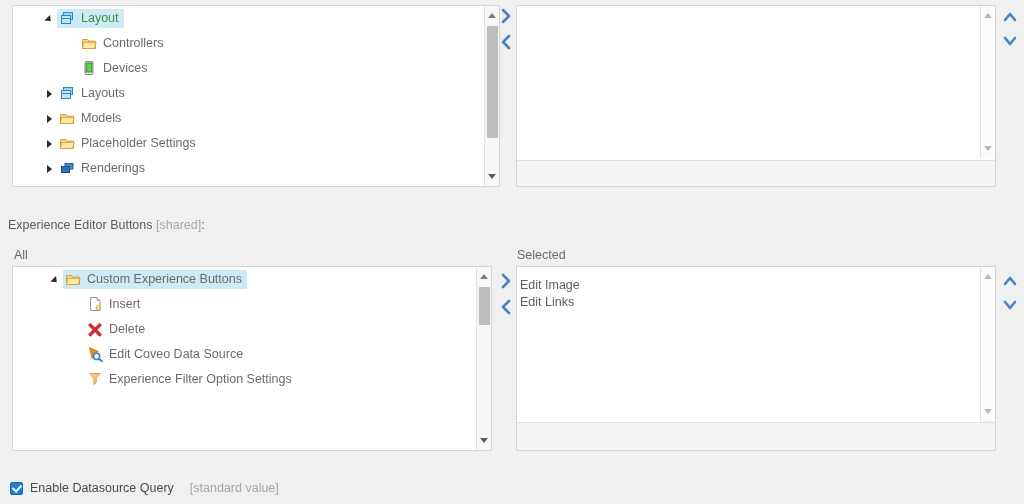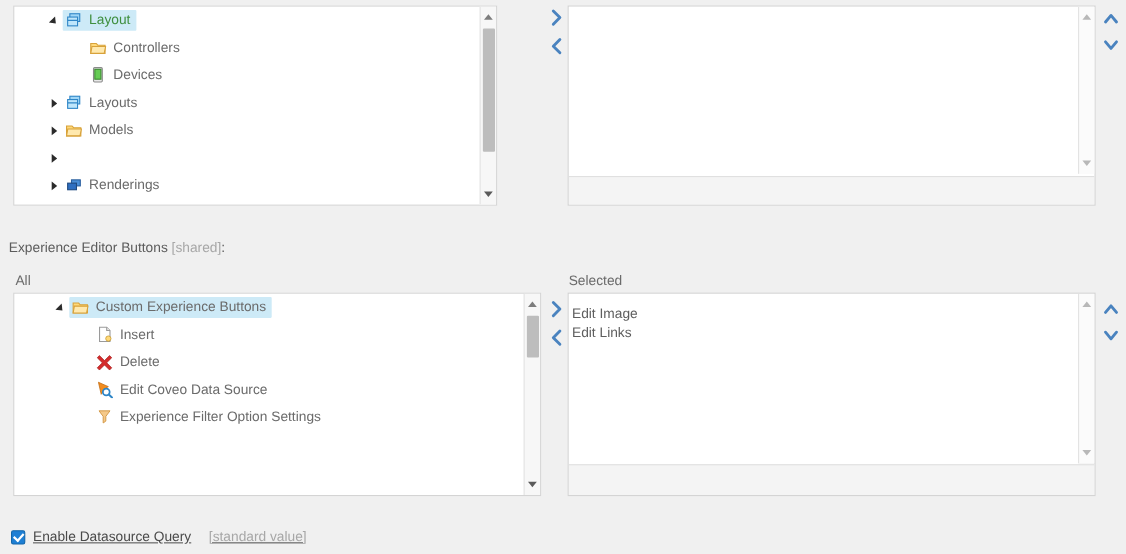--- a/index.html
+++ b/index.html
@@ -170,21 +170,20 @@
     border-top: 1px solid #e0e0e0;
     box-sizing: border-box;
   }
 
   
   .check-row {
     position: absolute;
     display: flex;
     align-items: center;
     white-space: nowrap;
-    text-decoration: underline;
   }
   .cbox {
     width: 13px; height: 13px;
     flex: 0 0 13px;
     background: #1e7fd4;
     border: 1px solid #1266ab;
     border-radius: 2px;
     margin-right: 7px;
     position: relative;
     box-sizing: border-box;
@@ -197,21 +196,21 @@
     border: solid #ffffff;
     border-width: 0 2px 2px 0;
     transform: rotate(42deg);
   }
   .check-row .txt { font-size: 12.5px; color: #4a4a4a; }
   .check-row .muted { color: #a7a7a7; }
 </style>
 </head>
 <body>
 
-<div class="panel" style="left:12px; top:5px; width:440px; height:182px;">
+<div class="panel" style="left:12px; top:5px; width:488px; height:182px;">
   <div class="panel-inner">
 
     <div class="tree-row">
       <span class="indent" style="width:22px"></span>
       <span class="expander">
           <span class="tri-down"></span>
         </span>
       <span class="node sel">
         <svg class="ico" viewBox="0 0 16 16">
           <rect x="4.5" y="2.5" width="9" height="7" fill="#9fd6f7" stroke="#2f86c7"></rect>
@@ -273,20 +272,27 @@
         </svg>
         <span class="lbl">Models</span>
       </span>
     </div>
 
     <div class="tree-row">
       <span class="indent" style="width:22px"></span>
       <span class="expander">
           <span class="tri-right"></span>
         </span>
+      <span class="node">
+        <svg class="ico" viewBox="0 0 16 16">
+          <path d="M1.5 4.5h5l1.4 1.6h6.6v7.4h-13z" fill="#ffd979" stroke="#d8a23a"></path>
+          <path d="M2.6 7.3h12.4l-1.3 6.2H1.5z" fill="#ffe9ae" stroke="#d8a23a"></path>
+        </svg>
+        <span class="lbl">Placeholder Settings</span>
+      </span>
     </div>
 
     <div class="tree-row">
       <span class="indent" style="width:22px"></span>
       <span class="expander">
           <span class="tri-right"></span>
         </span>
       <span class="node">
         <svg class="ico" viewBox="0 0 16 16">
           <rect x="6" y="3.5" width="8" height="5.5" fill="#4a8ed6" stroke="#2a5f9e"></rect>

